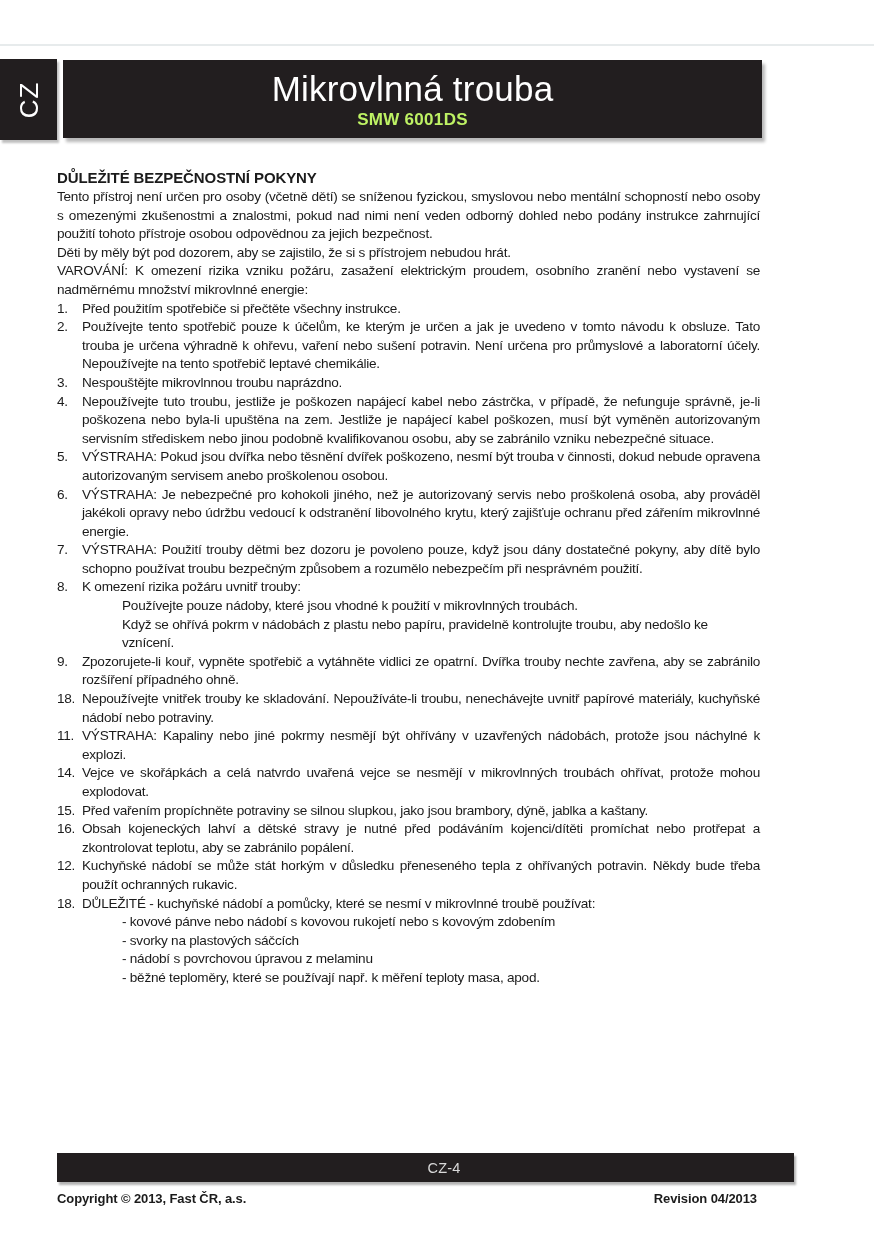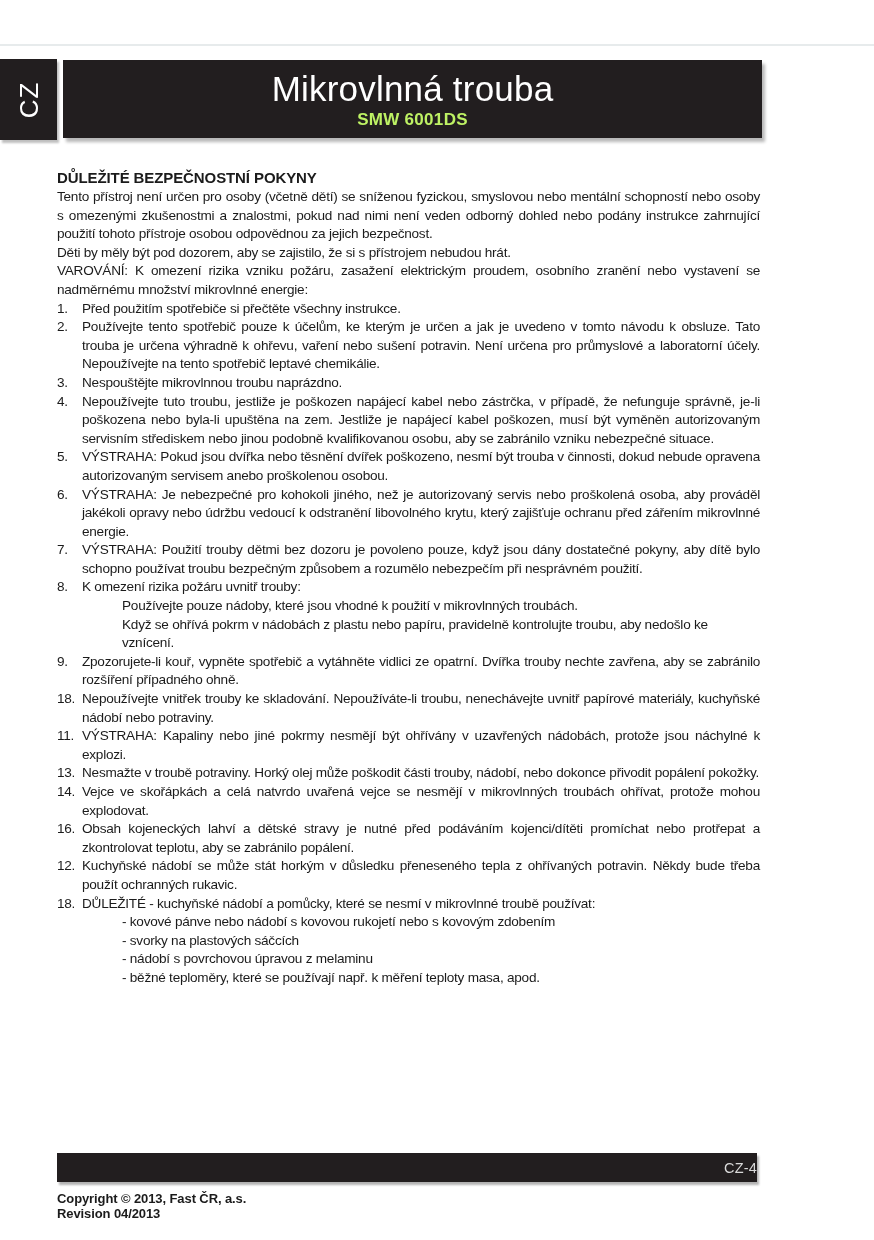--- a/index.html
+++ b/index.html
@@ -43,27 +43,27 @@
   .item { display:flex; }
   .item .num { width:25px; flex:0 0 25px; }
   .item .itext { flex:1 1 auto; text-align:justify; }
   .item .subline { text-align:left;margin-left:40px; }
   b { font-weight:400; }
 
   
   .page-bar {
     position:absolute; top:1153px; left:57px; width:700px; height:29px;
     background:#221e1f; box-shadow:2px 3px 2px rgba(0,0,0,0.3);
-    display:flex; align-items:center; justify-content:flex-end;
+    display:flex; align-items:center; justify-content:center;padding-left:37px;
   }
   .page-bar .page-label { color:#d9d9d9; font-size:14.5px; letter-spacing:0.2px; }
   .copy-row {
     position:absolute; top:1191px; left:57px; width:700px;
     display:flex; justify-content:space-between;
-    font-size:13px; font-weight:700; letter-spacing:-0.1px;flex-direction:column;
+    font-size:13px; font-weight:700; letter-spacing:-0.1px;
   }
 </style>
 </head>
 <body>
 
 <div class="page">
 
   <div class="scan-line"></div>
 
   <header class="hdr">
@@ -134,30 +134,30 @@
     <span class="num">18.</span>
     <div class="itext"><b class="lead"></b><span class="body">Nepoužívejte vnitřek trouby ke skladování. Nepoužíváte-li troubu, nenechávejte uvnitř papírové materiály, kuchyňské nádobí nebo potraviny.</span></div>
   </div>
 
   <div class="item">
     <span class="num">11.</span>
     <div class="itext"><b class="lead">VÝSTRAHA:</b><span class="body"> Kapaliny nebo jiné pokrmy nesmějí být ohřívány v uzavřených nádobách, protože jsou náchylné k explozi.</span></div>
   </div>
 
 
-  <div class="item">
-    <span class="num">13.</span>
-    <div class="itext"><b class="lead"></b><span class="body">Nesmažte v troubě potraviny. Horký olej může poškodit části trouby, nádobí, nebo dokonce přivodit popálení pokožky.</span></div>
-  </div>
 
   <div class="item">
     <span class="num">14.</span>
     <div class="itext"><b class="lead"></b><span class="body">Vejce ve skořápkách a celá natvrdo uvařená vejce se nesmějí v mikrovlnných troubách ohřívat, protože mohou explodovat.</span></div>
   </div>
 
+  <div class="item">
+    <span class="num">15.</span>
+    <div class="itext"><b class="lead"></b><span class="body">Před vařením propíchněte potraviny se silnou slupkou, jako jsou brambory, dýně, jablka a kaštany.</span></div>
+  </div>
 
   <div class="item">
     <span class="num">16.</span>
     <div class="itext"><b class="lead"></b><span class="body">Obsah kojeneckých lahví a dětské stravy je nutné před podáváním kojenci/dítěti promíchat nebo protřepat a zkontrolovat teplotu, aby se zabránilo popálení.</span></div>
   </div>
 
   <div class="item">
     <span class="num">12.</span>
     <div class="itext"><b class="lead"></b><span class="body">Kuchyňské nádobí se může stát horkým v důsledku přeneseného tepla z ohřívaných potravin. Někdy bude třeba použít ochranných rukavic.</span></div>
   </div>

